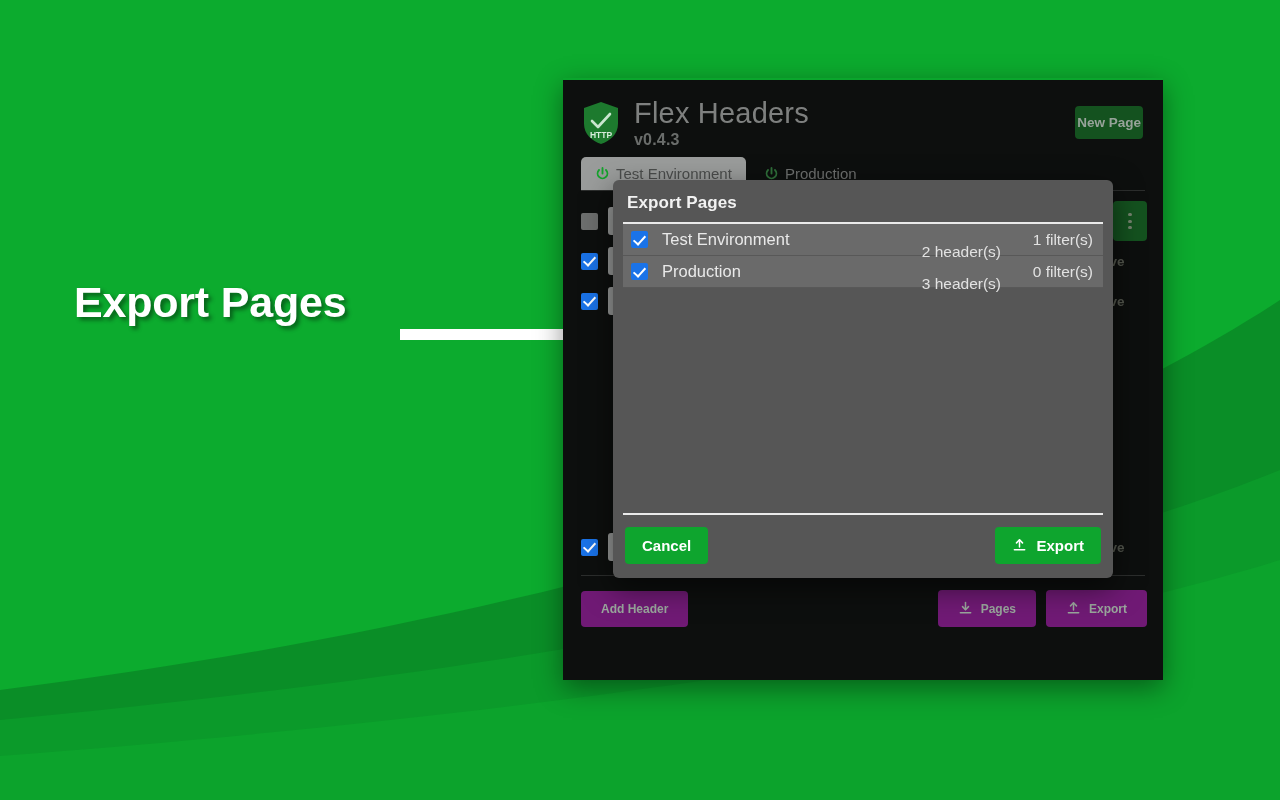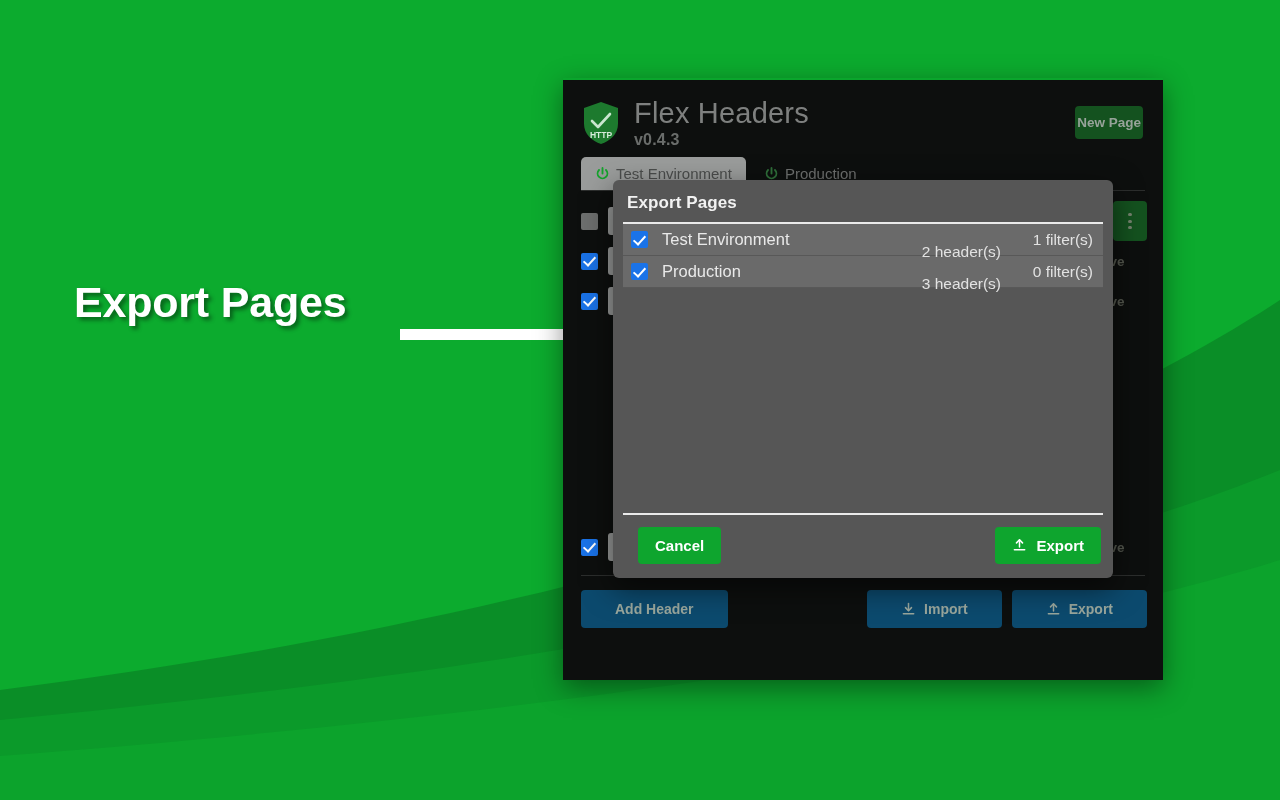--- a/index.html
+++ b/index.html
@@ -88,22 +88,22 @@
   .kebab-btn {
     background: #14521f; border-radius: 4px; width: 34px; height: 40px;
     display: flex; flex-direction: column; align-items: center; justify-content: center;
     gap: 3.5px; cursor: pointer; margin-left: auto;
   }
   .kebab-btn i { width: 3.2px; height: 3.2px; border-radius: 50%; background: #75836f; display: block; }
 
   .bottom-rule { height: 1px; background: #2c2e2d; margin: 8px 18px 0 18px; }
   .ext-footer { display: flex; align-items: center; gap: 10px; padding: 14px 16px 0 18px; }
   .fbtn {
-    background: #0c4a6e; color: #9aa79d; border: none; font-family: inherit;
-    font-size: 14px; font-weight: 700; padding: 11px 34px; border-radius: 4px;
+    background: #701a75; color: #9aa79d; border: none; font-family: inherit;
+    font-size: 12px; font-weight: 700; padding: 11px 20px; border-radius: 4px;
     cursor: pointer; display: flex; align-items: center; gap: 8px;
   }
   .spacer { margin-left: auto; }
   .fico { width: 15px; height: 15px; flex: 0 0 auto; }
 
   
   .modal {
     position: absolute; left: 613px; top: 180px;
     width: 500px; height: 398px;
     background: #565656; border-radius: 6px;
@@ -137,21 +137,21 @@
   .page-meta.filters { width: 92px; }
 
   .modal-foot-sep { height: 2px; background: #eaeaea; margin: 0 10px; }
   .modal-footer {
     display: flex; align-items: center; justify-content: space-between;
     padding: 12px 12px 14px 12px;
   }
   .mbtn {
     background: #0ea52e; color: #ffffff; border: none; border-radius: 4px;
     font-family: inherit; font-size: 15px; font-weight: 700;
-    padding: 10px 17px; cursor: pointer; display: flex; align-items: center; gap: 9px; margin-left: 13px;
+    padding: 10px 17px; cursor: pointer; display: flex; align-items: center; gap: 9px;
   }
 </style>
 </head>
 <body>
 
 <div class="bg">
   <svg viewBox="0 0 1280 800">
     <rect x="0" y="0" width="1280" height="800" fill="#0cab2e"></rect>
     <path d="M1280,300 C1080,430 700,600 0,690 L0,800 L1280,800 Z" fill="#0a8e27"></path>
     <path d="M1280,470 C1060,560 640,660 0,720 L0,800 L1280,800 Z" fill="#0b9a2a"></path>
@@ -245,21 +245,21 @@
 
   <div class="ext-footer">
     <button class="fbtn">Add Header</button>
     <span class="spacer"></span>
     <button class="fbtn">
       <svg class="fico" viewBox="0 0 16 16">
         <path d="M8,1.5 L8,9" stroke="#9aa79d" stroke-width="1.6" stroke-linecap="round"></path>
         <path d="M4.8,6 L8,9.4 L11.2,6" stroke="#9aa79d" stroke-width="1.6" fill="none" stroke-linecap="round" stroke-linejoin="round"></path>
         <path d="M2.5,12.6 L13.5,12.6" stroke="#9aa79d" stroke-width="1.6" stroke-linecap="round"></path>
       </svg>
-      <span>Import</span>
+      <span>Pages</span>
     </button>
     <button class="fbtn">
       <svg class="fico" viewBox="0 0 16 16">
         <path d="M8,9.5 L8,2" stroke="#9aa79d" stroke-width="1.6" stroke-linecap="round"></path>
         <path d="M4.8,5.2 L8,1.8 L11.2,5.2" stroke="#9aa79d" stroke-width="1.6" fill="none" stroke-linecap="round" stroke-linejoin="round"></path>
         <path d="M2.5,12.6 L13.5,12.6" stroke="#9aa79d" stroke-width="1.6" stroke-linecap="round"></path>
       </svg>
       <span>Export</span>
     </button>
   </div>

